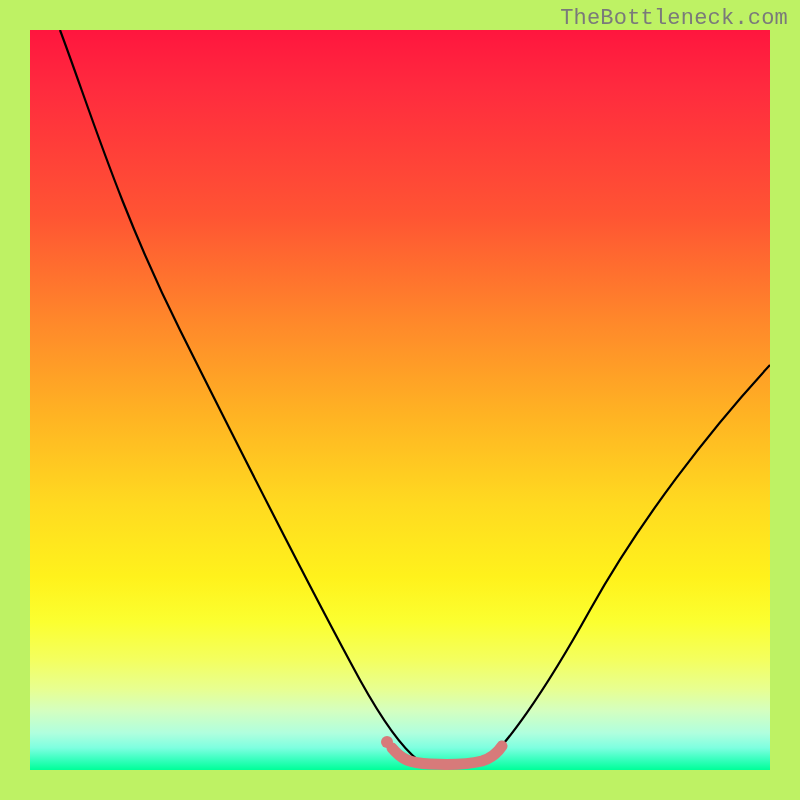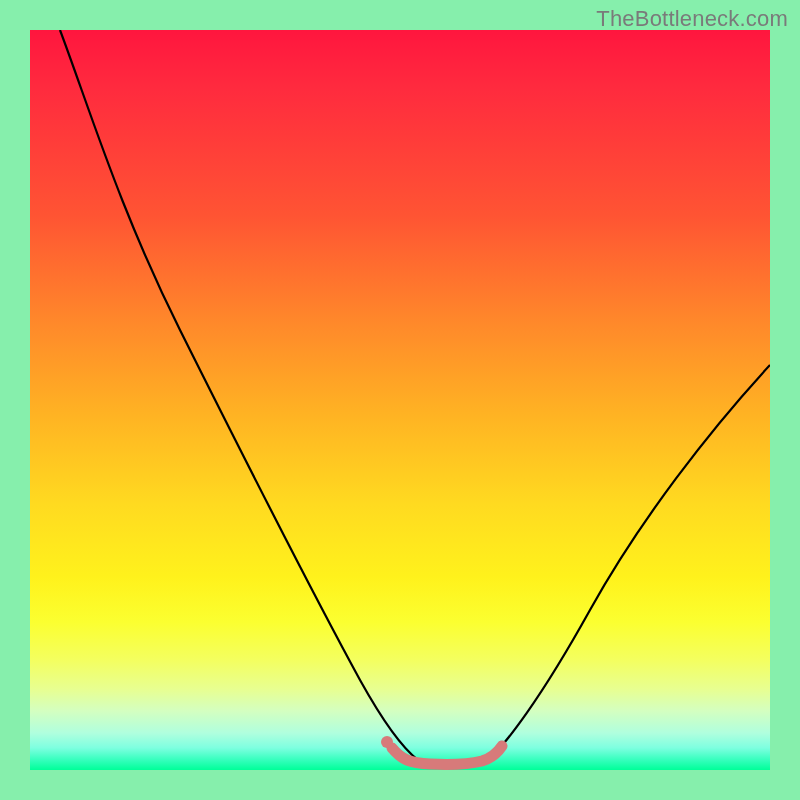--- a/index.html
+++ b/index.html
@@ -8,21 +8,22 @@
     width: 800px;
     height: 800px;
     background: #000;
     overflow: hidden;
     font-family: Arial, sans-serif;
   }
   .frame {
     position: relative;
     width: 800px;
     height: 800px;
-    background: #86efac;
+    background: #bef264;
+    font-family: Liberation Mono, monospace;
   }
   .watermark {
     position: absolute;
     top: 6px;
     right: 12px;
     color: #7a7a7a;
     font-size: 22px;
     font-weight: 500;
     letter-spacing: 0.2px;
     z-index: 10;

